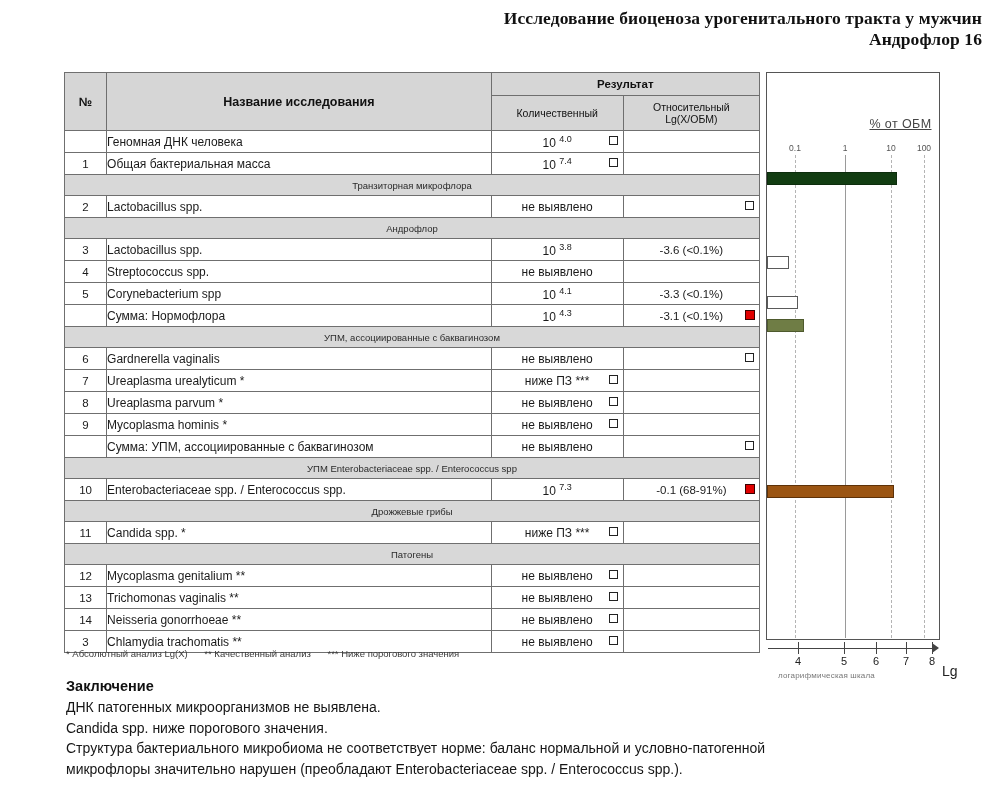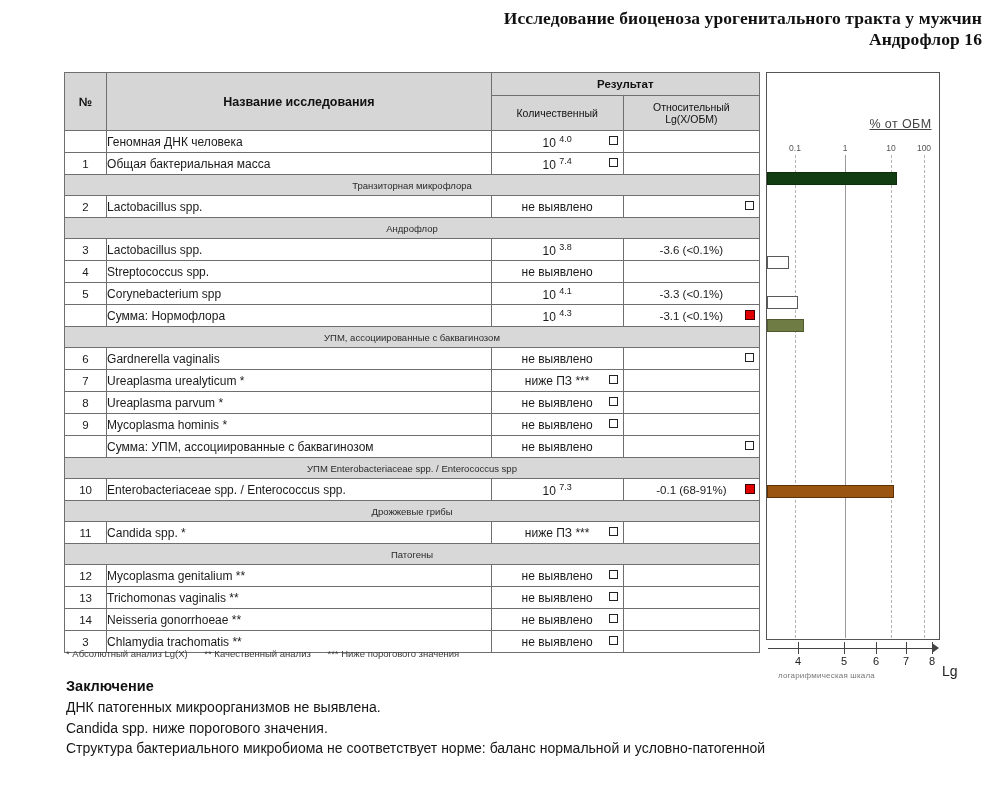--- a/index.html
+++ b/index.html
@@ -505,15 +505,16 @@
       <div class="axis-num" style="left: 140px;">7</div>
       <div class="axis-tick" style="left: 166px;"></div>
       <div class="axis-num" style="left: 166px;">8</div>
     </div>
 
   <div class="conclusion">
     <div class="concl-title">Заключение</div>
     <div class="concl-line">ДНК патогенных микроорганизмов не выявлена.</div>
     <div class="concl-line">Candida spp. ниже порогового значения.</div>
     <div class="concl-line">Структура бактериального микробиома не соответствует норме: баланс нормальной и условно-патогенной</div>
+    <div class="concl-line">микрофлоры значительно нарушен (преобладают Enterobacteriaceae spp. / Enterococcus spp.).</div>
   </div>
 
 </div>
 
 </body></html>

